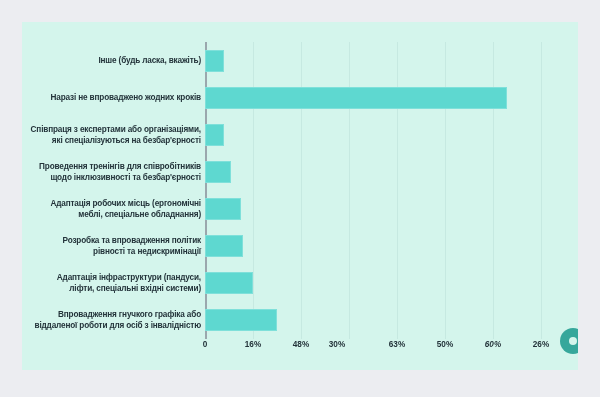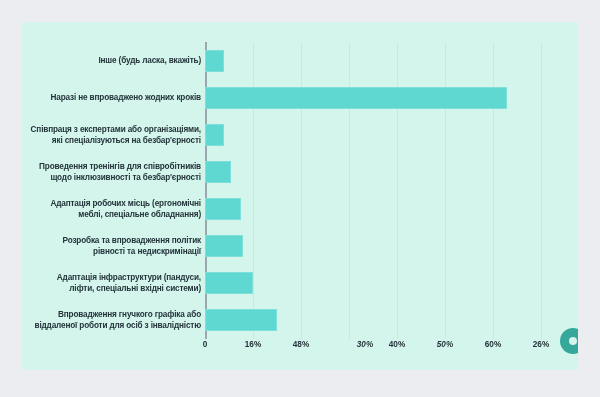--- a/index.html
+++ b/index.html
@@ -196,24 +196,24 @@
         <div class="bar-row" style="top: 267.438px; height: 22px;">
           <div class="bar" title="Впровадження гнучкого графіка або віддаленої роботи для осіб з інвалідністю: 15%" style="width: 72px; background: rgb(94, 216, 208);"></div>
         </div>
       </div>
 
     <div id="xticks">
         <div class="xtick" style="left: 0px;">0</div>
         <div class="xtick-mark" style="left: 0px;"></div>
         <div class="xtick" style="left: 48px;">16%</div>
         <div class="xtick" style="left: 96px;">48%</div>
-        <div class="xtick" style="left: 160px; font-style: italic;">30%</div>
-        <div class="xtick" style="left: 192px;">40%</div>
-        <div class="xtick" style="left: 240px; font-style: italic;">50%</div>
-        <div class="xtick" style="left: 288px;">60%</div>
+        <div class="xtick" style="left: 132px;">30%</div>
+        <div class="xtick" style="left: 192px;">63%</div>
+        <div class="xtick" style="left: 240px;">50%</div>
+        <div class="xtick" style="left: 288px; font-style: italic;">60%</div>
         <div class="xtick" style="left: 336px;">26%</div>
       </div>
 
     <div id="logo">
       <span class="dot"></span>
     </div>
 
   </div>
 </div>
 

